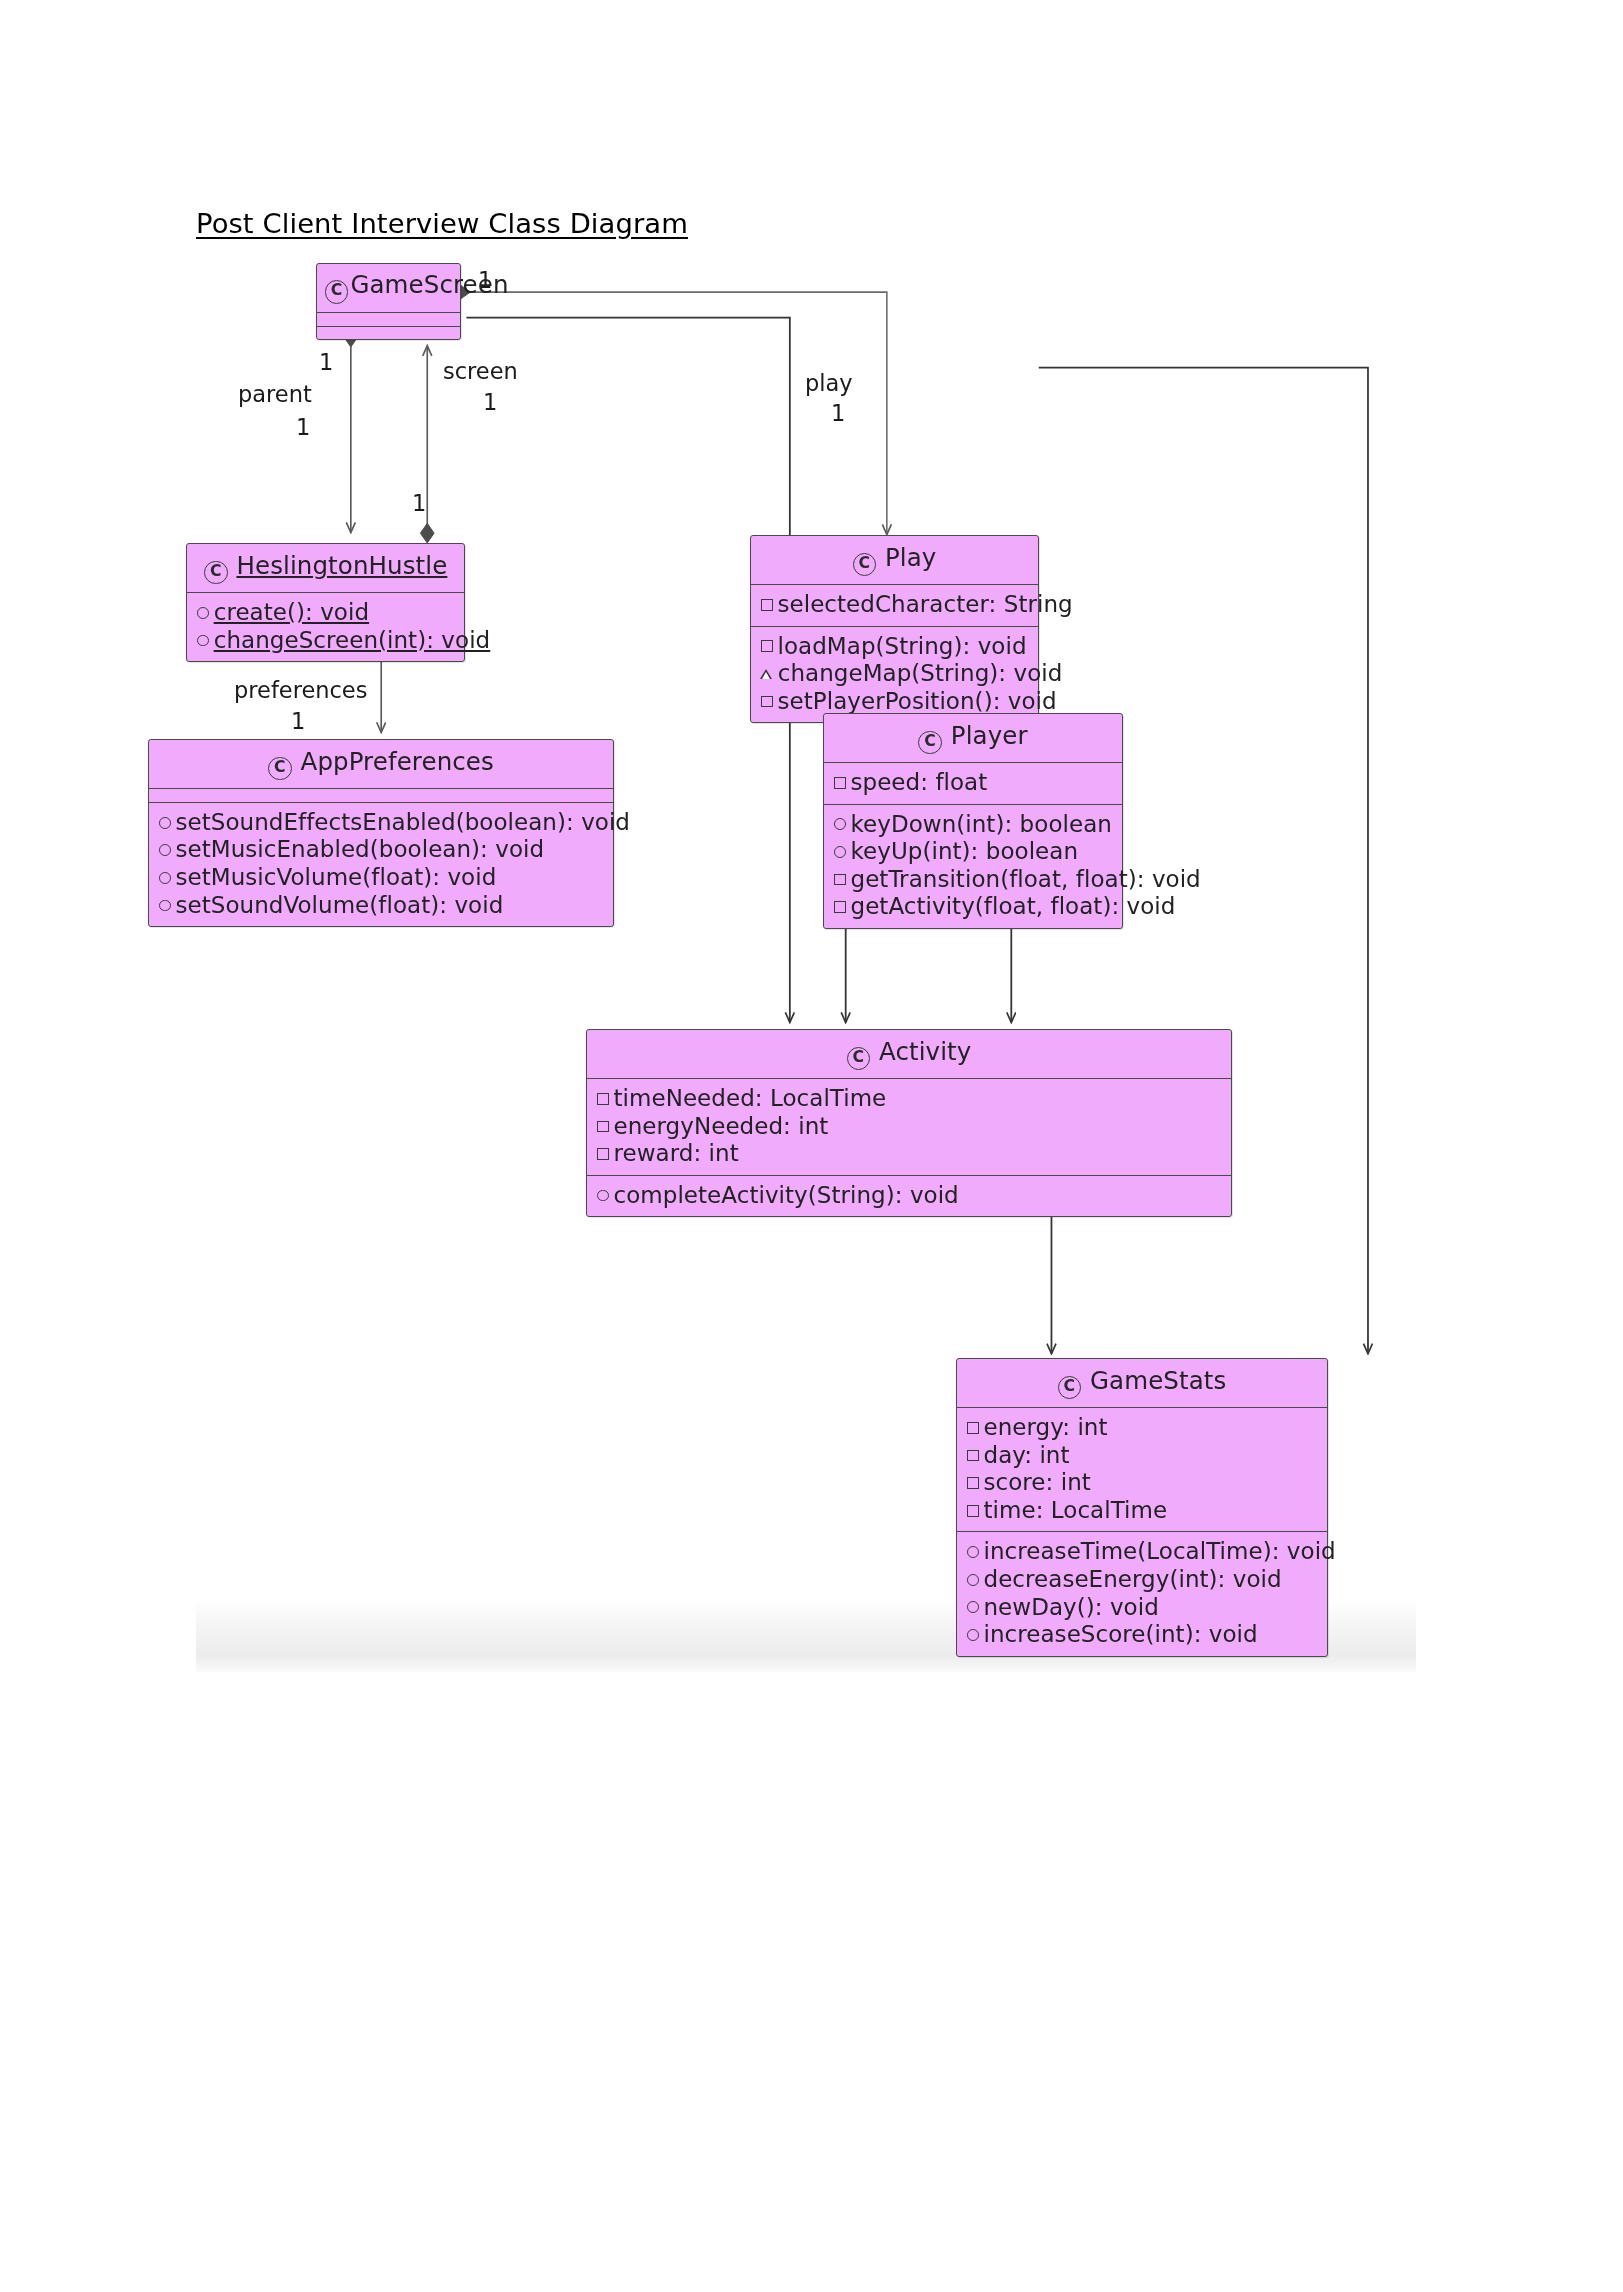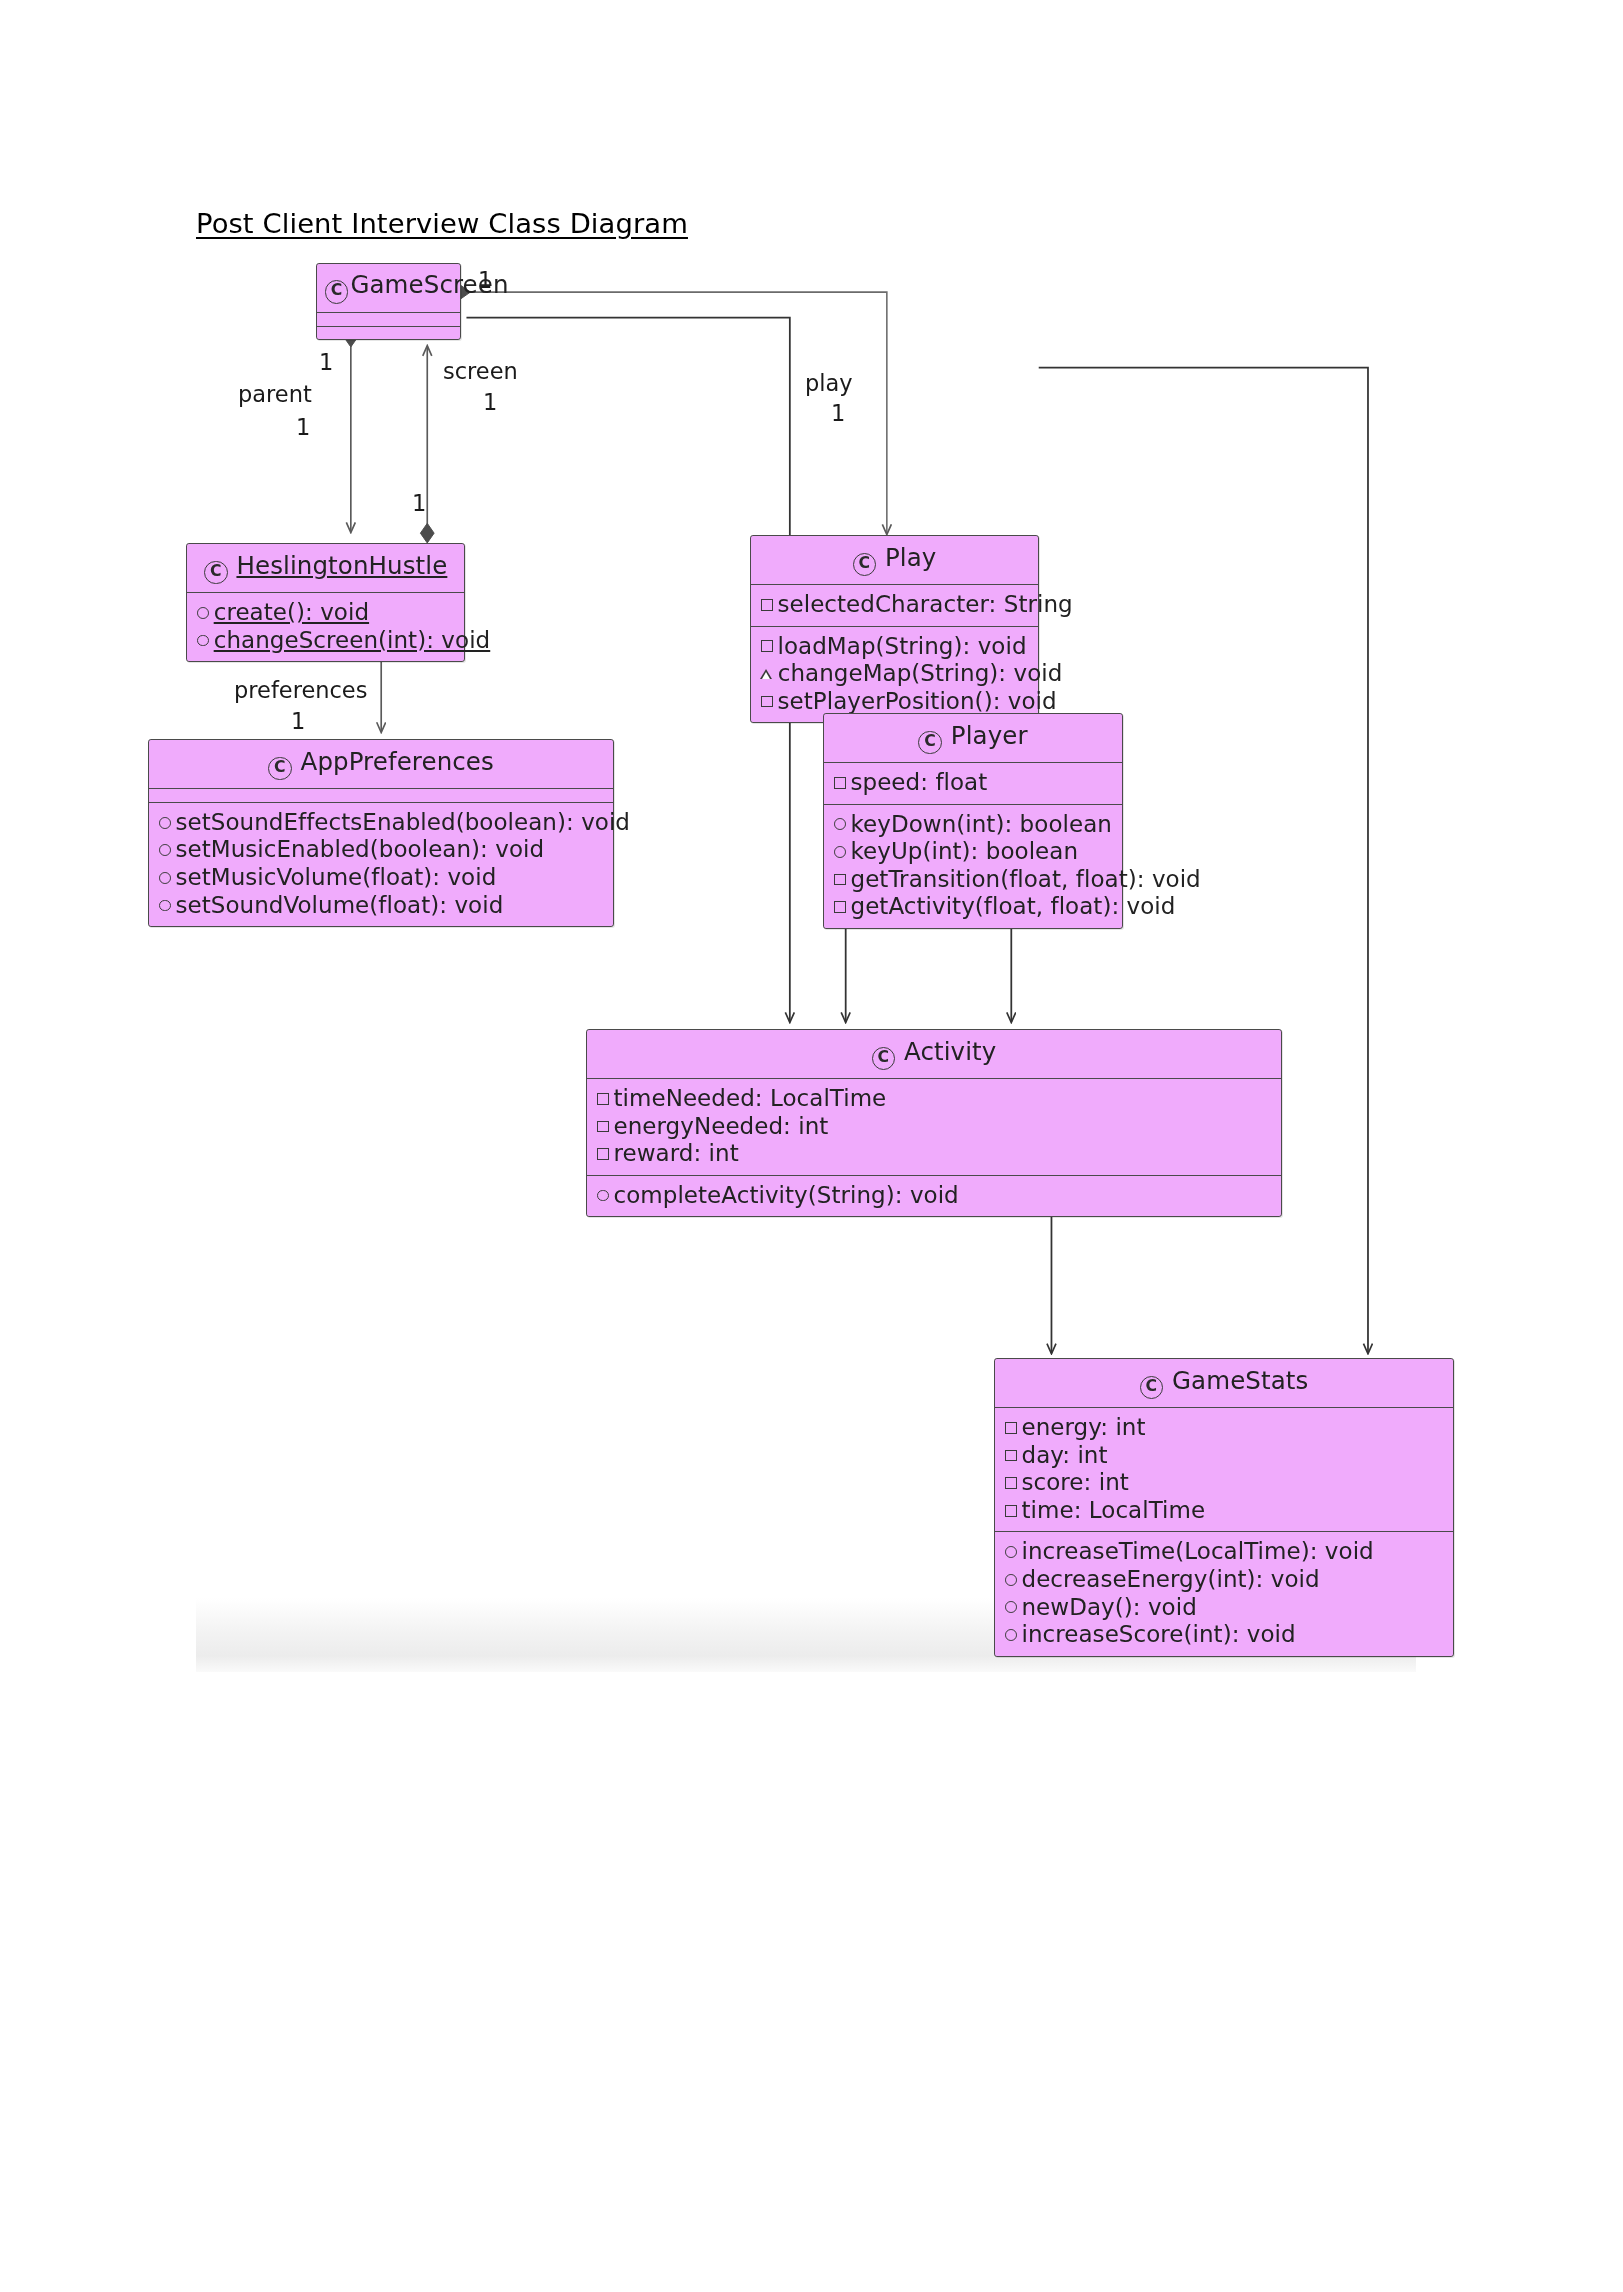--- a/index.html
+++ b/index.html
@@ -360,21 +360,21 @@
           <span class="vis pkg"></span>
           <span>getTransition(float, float): void</span>
         </div>
       <div class="member">
           <span class="vis pkg"></span>
           <span>getActivity(float, float): void</span>
         </div>
     </div>
   </div>
 
-  <div class="uml-class" id="cls-activity" style="left:390px; top:784px; width:696px;">
+  <div class="uml-class" id="cls-activity" style="left:390px; top:784px; width:646px;">
     <div class="uml-head">
       <span class="cls-badge">C</span><span>Activity</span>
     </div>
     <div class="uml-compartment">
       <div class="member">
           <span class="vis pkg"></span>
           <span>timeNeeded: LocalTime</span>
         </div>
       <div class="member">
           <span class="vis pkg"></span>
@@ -386,21 +386,21 @@
         </div>
     </div>
     <div class="uml-compartment">
       <div class="member">
           <span class="vis pub"></span>
           <span>completeActivity(String): void</span>
         </div>
     </div>
   </div>
 
-  <div class="uml-class" id="cls-gamestats" style="left:798px; top:1113px; width:460px;">
+  <div class="uml-class" id="cls-gamestats" style="left:760px; top:1113px; width:372px;">
     <div class="uml-head">
       <span class="cls-badge">C</span><span>GameStats</span>
     </div>
     <div class="uml-compartment">
       <div class="member">
           <span class="vis pkg"></span>
           <span>energy: int</span>
         </div>
       <div class="member">
           <span class="vis pkg"></span>

